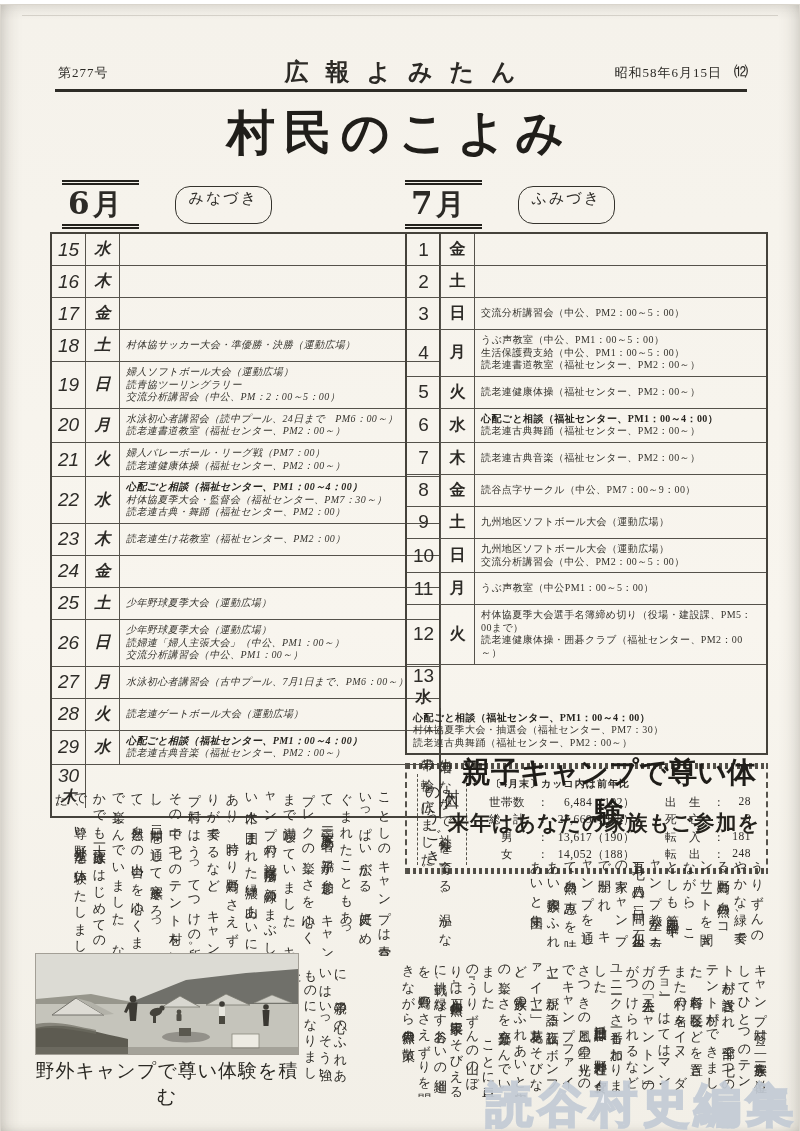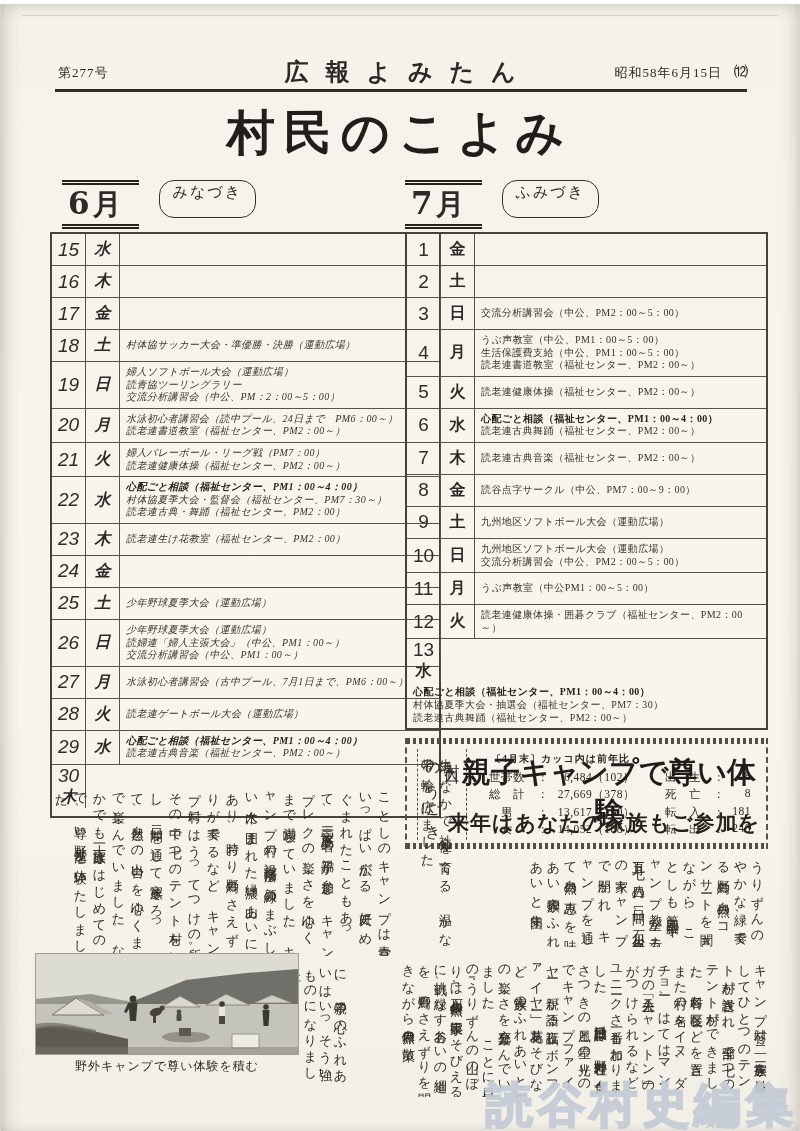--- a/index.html
+++ b/index.html
@@ -12,21 +12,21 @@
   }
   .scan-line{position:absolute;left:22px;top:11px;width:756px;height:1px;background:#c7c3bb;opacity:.7;}
   
   .hdr-issue{position:absolute;left:58px;top:60px;font-size:13px;letter-spacing:1px;}
   .hdr-pub{position:absolute;left:0;top:52px;width:100%;text-align:center;font-size:24px;font-weight:bold;letter-spacing:17px;text-indent:17px;}
   .hdr-date{position:absolute;right:78px;top:60px;font-size:13px;letter-spacing:1px;}
   .hdr-page{position:absolute;right:52px;top:59px;font-size:14px;}
   .hdr-rule{position:absolute;left:55px;top:85px;width:692px;height:2.5px;background:#2e2c27;}
   .page-title{position:absolute;left:0;top:97px;width:100%;text-align:center;font-size:48px;font-weight:bold;letter-spacing:9px;color:#201e1a;}
   
-  .month-head{position:absolute;display:flex;align-items:flex-start;gap:20px;}
+  .month-head{position:absolute;display:flex;align-items:center;gap:36px;}
   #mh-june{left:62px;top:176px;} #mh-july{left:405px;top:176px;}
   .month-box{border-top:5px double #24221d;border-bottom:5px double #24221d;padding:0 14px 2px 6px;font-size:29px;font-weight:bold;letter-spacing:3px;line-height:36px;}
   .month-num{font-family:"DejaVu Serif",serif;font-weight:900;font-size:31px;}
   .month-pill{border:1.7px solid #35332d;border-radius:15px;padding:2px 13px 15px;font-size:15px;letter-spacing:2px;}
   
   #left-col{position:absolute;left:50px;top:228px;width:391px;font-style:italic;}
   #right-col{position:absolute;left:405px;top:228px;width:363px;}
   .cal-table{border:2px solid #45423b;}
   .cal-row{display:flex;align-items:stretch;border-bottom:1px solid #55524b;min-height:31px;}
   .cal-row:last-child{border-bottom:none;flex-direction:column;}
@@ -62,21 +62,21 @@
   .subhead{position:absolute;left:448px;top:805px;width:322px;text-align:left;
     font-size:21px;font-weight:bold;letter-spacing:1px;color:#24221d;}
   .vtext{position:absolute;writing-mode:vertical-rl;overflow:hidden;color:#302e29;}
   #vt-r1 {left:458px;top:848px;width:308px;height:95px;font-size:13px;line-height:17px;letter-spacing:2.5px;}
   #vt-r1b{left:396px;top:744px;width:58px;height:198px;font-size:13px;line-height:18px;letter-spacing:2.8px;}
   #vt-l1 {left:22px;top:780px;width:372px;height:172px;font-size:13px;line-height:19px;letter-spacing:2px;}
   #vt-r2 {left:348px;top:952px;width:420px;height:141px;font-size:13px;line-height:16px;letter-spacing:1px;}
   #vt-l2 {left:292px;top:956px;width:56px;height:128px;font-size:13px;line-height:15px;letter-spacing:1.5px;}
   
   .photo{position:absolute;left:36px;top:950px;width:262px;height:100px;outline:1px solid #a39f96;}
-  .caption{position:absolute;left:28px;top:1054px;width:278px;text-align:center;font-size:12px;letter-spacing:1px;color:#2b2924;}
+  .caption{position:absolute;left:28px;top:1054px;width:278px;text-align:center;font-size:19px;letter-spacing:1px;color:#2b2924;}
   
   .watermark{position:absolute;left:486px;top:1070px;font-size:47px;font-weight:bold;letter-spacing:5px;
     color:#f1f3f6;-webkit-text-stroke:2.2px #c3cbd5;text-shadow:0 0 1px #c3cbd5;opacity:.93;}
 </style>
 </head>
 <body>
 
 <div id="page">
   <div class="scan-line"></div>
 
@@ -329,20 +329,21 @@
           <div class="cell events">
 
           <div class="event">うぶ声教室（中公PM1：00～5：00）</div>
             </div>
         </div>
           <div class="cal-row">
           <div class="cell day">12</div>
           <div class="cell wd">火</div>
           <div class="cell events">
 
+          <div class="event">村体協夏季大会選手名簿締め切り（役場・建設課、PM5：00まで）</div>
               <div class="event">読老連健康体操・囲碁クラブ（福祉センター、PM2：00～）</div>
             </div>
         </div>
           <div class="cal-row">
           <div class="cell day">13</div>
           <div class="cell wd">水</div>
           <div class="cell events">
 
           <div class="event bold">心配ごと相談（福祉センター、PM1：00～4：00）</div>
               <div class="event">村体協夏季大会・抽選会（福祉センター、PM7：30）</div>

